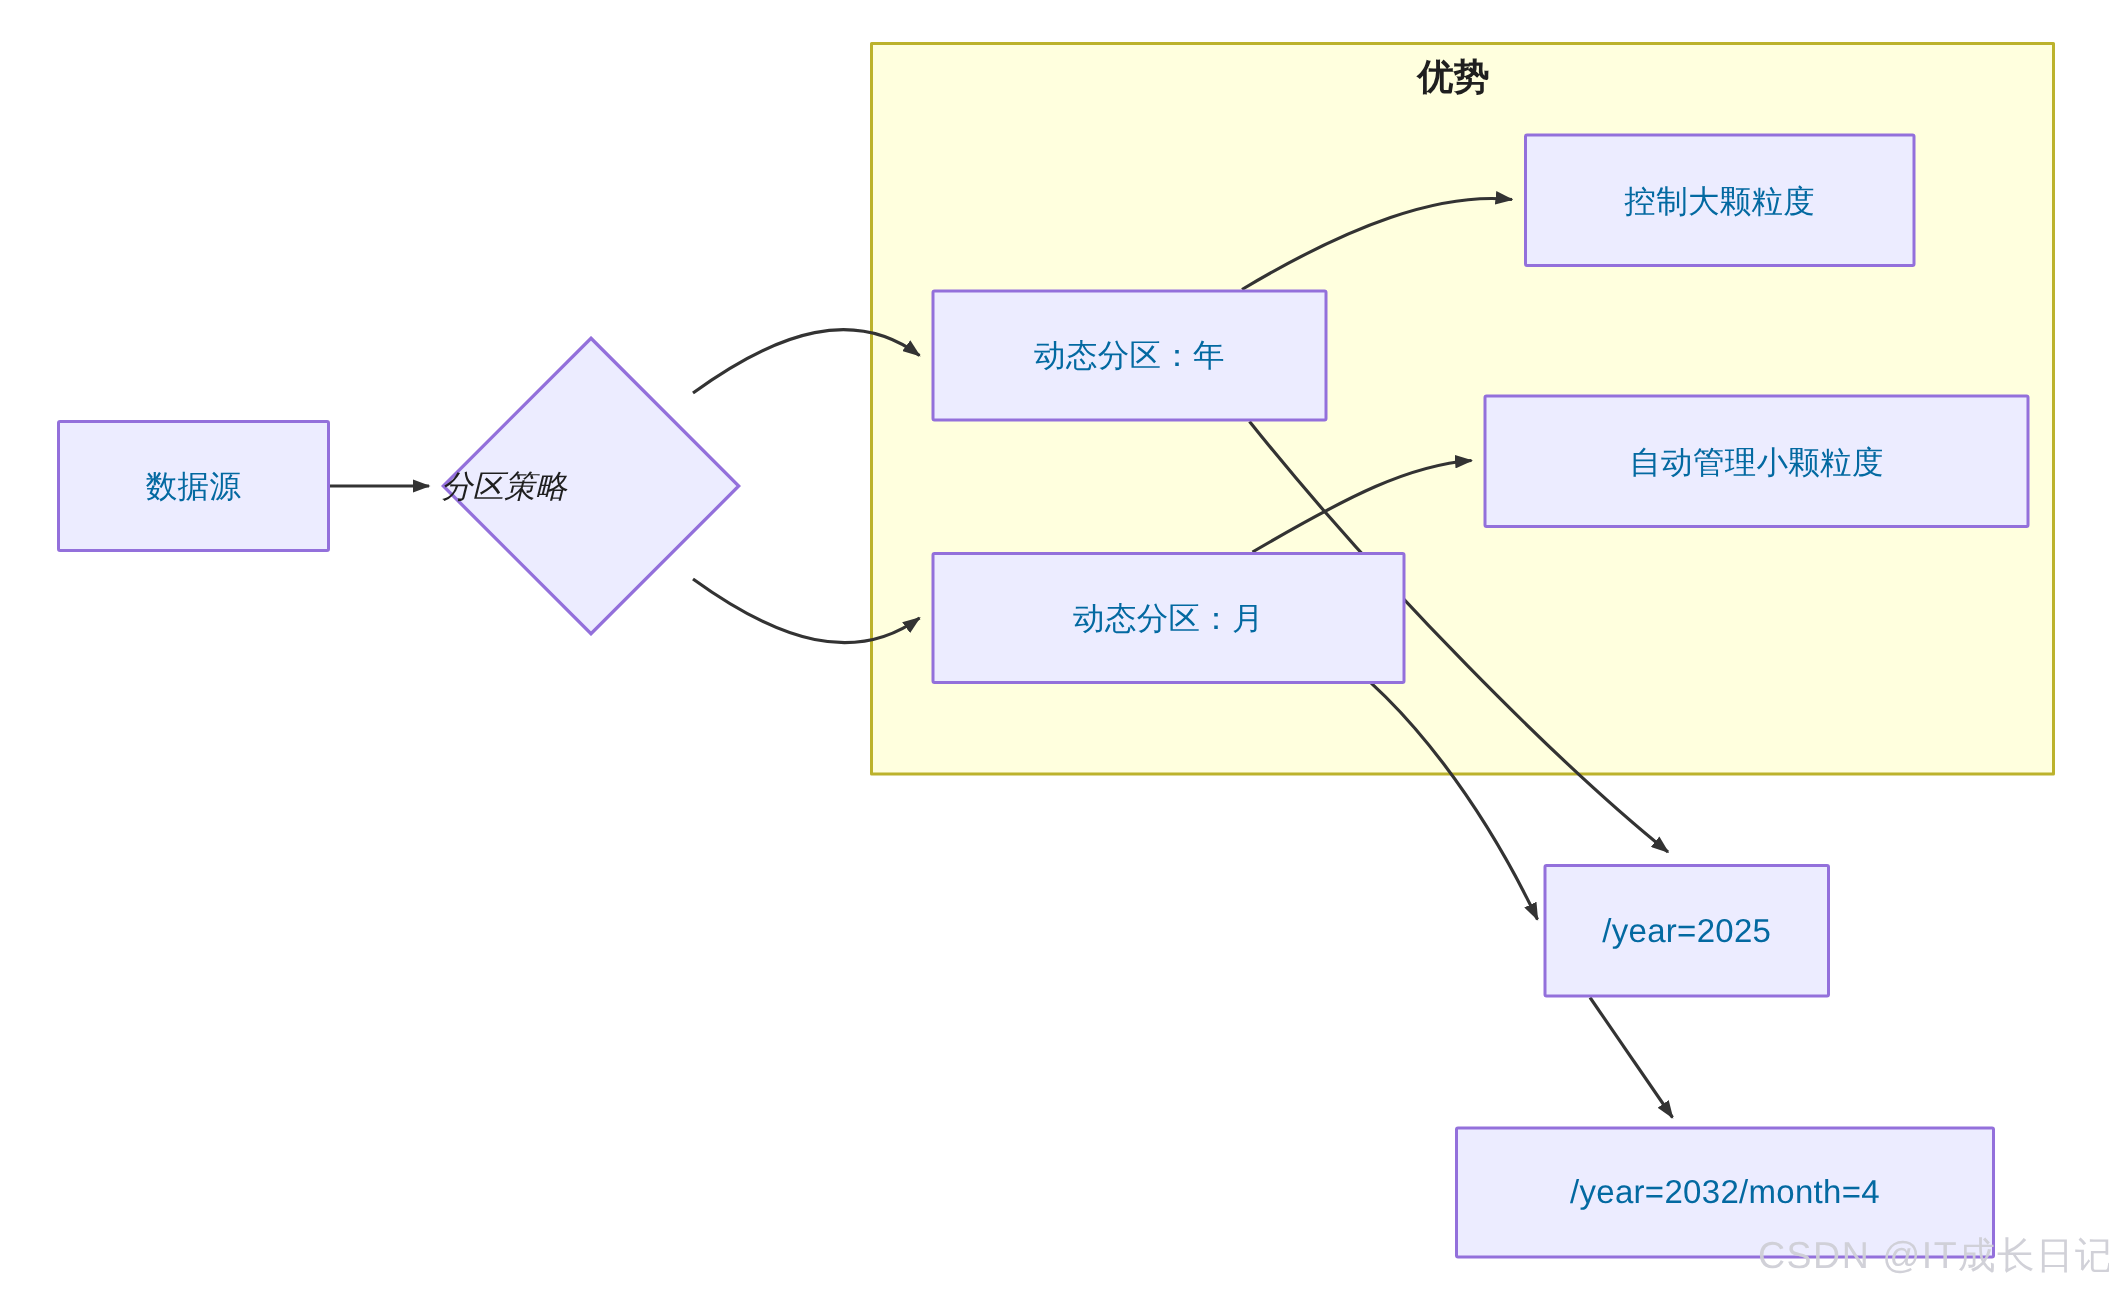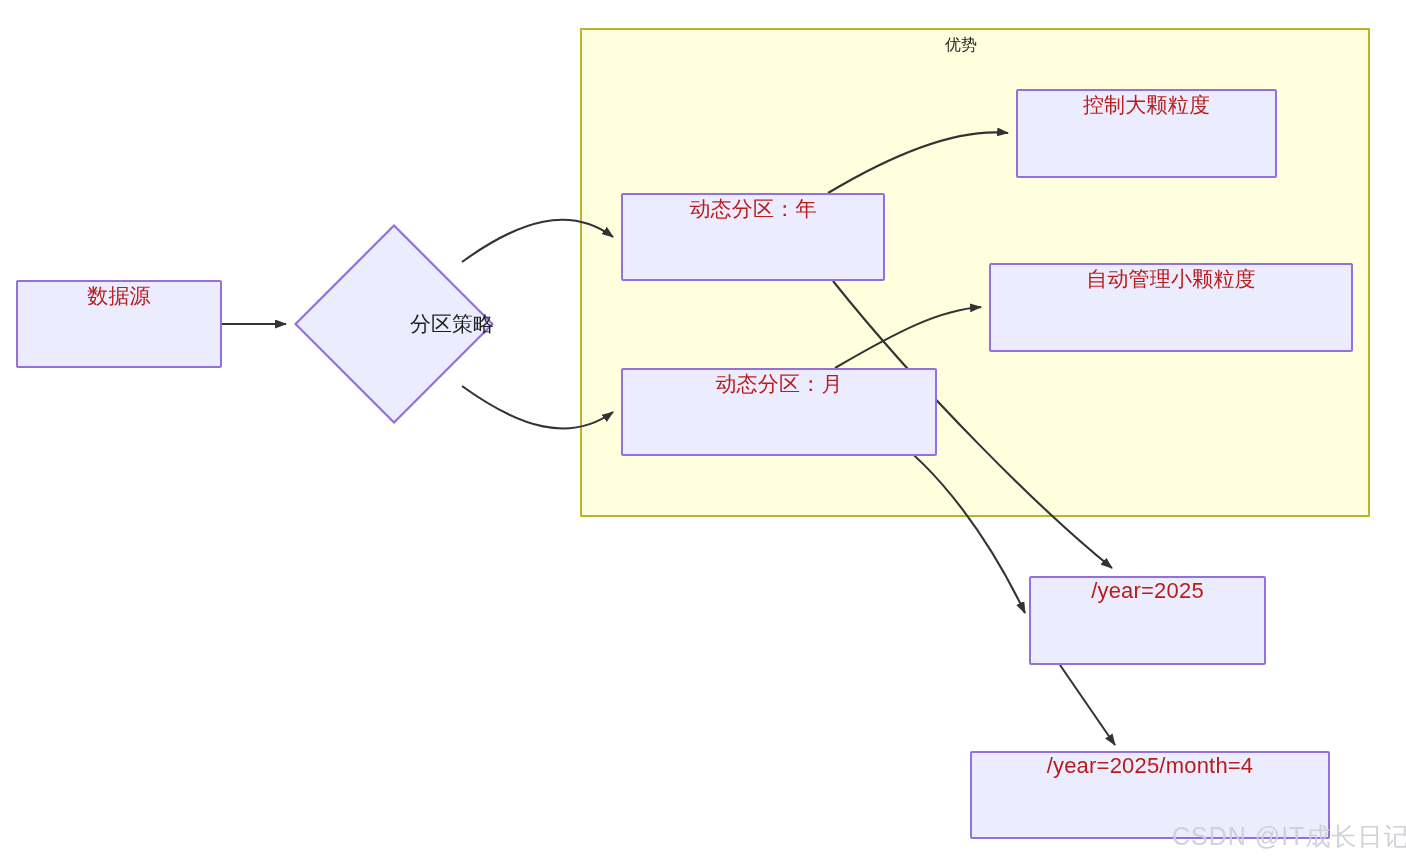--- a/index.html
+++ b/index.html
@@ -27,46 +27,48 @@
   }
   .subgraph {
     position: absolute;
     box-sizing: border-box;
     background: #ffffde;
     border: 2px solid #bcb22c;
     border-radius: 1px;
   }
   .subgraph-label {
     position: absolute;
-    font-size: 16px;
+    font-size: 24px;
     color: #1f1f1f;
     white-space: nowrap;
+    font-weight: bold;
   }
   .node {
     position: absolute;
     box-sizing: border-box;
     background: #ececff;
     border: 2px solid #f97316;
     border-radius: 2px;
     display: flex;
-    align-items: flex-start;
+    align-items: center;
     justify-content: center;
-    color: #b91c1c;
+    color: #0369a1;
     font-size: 21px;
     letter-spacing: 0.2px;
     white-space: nowrap;
   }
   .node.mono-ish {
     font-size: 22px;
   }
   .diamond-wrap {
     position: absolute;
     display: flex;
     align-items: center;
-    justify-content: flex-end;
+    justify-content: flex-start;
+    font-style: italic;
   }
   .diamond-shape {
     position: absolute;
     left: 0;
     top: 0;
     width: 100%;
     height: 100%;
   }
   .diamond-label {
     position: relative;
@@ -104,44 +106,44 @@
         <path d="M 462,386 C 520,428 570,443 613,412" marker-end="url(#arrowhead)" stroke="#333333"></path>
         <path d="M 828,193 C 900,150 960,128 1008,133" marker-end="url(#arrowhead)" stroke="#333333"></path>
         <path d="M 833,281 C 920,390 1040,510 1112,568" marker-end="url(#arrowhead)" stroke="#333333"></path>
         <path d="M 835,368 C 900,330 940,310 981,307" marker-end="url(#arrowhead)" stroke="#333333"></path>
         <path d="M 885,432 C 940,470 990,540 1025,613" marker-end="url(#arrowhead)" stroke="#333333"></path>
         <path d="M 1060,665 L 1115,745" marker-end="url(#arrowhead)" stroke="#333333"></path>
       </g>
   </svg>
 
   <div id="node-layer">
-      <div class="node" style="left: 16px; top: 280px; width: 206px; height: 88px; background: rgb(236, 236, 255); border-color: rgb(147, 112, 219);">
+      <div class="node" style="left: 38px; top: 280px; width: 182px; height: 88px; background: rgb(236, 236, 255); border-color: rgb(147, 112, 219);">
         <span>数据源</span>
       </div>
       <div class="diamond-wrap" style="left: 294px; top: 224px; width: 200px; height: 200px;">
         <svg class="diamond-shape" viewBox="0 0 200 200">
           <polygon points="100,1.5 198.5,100 100,198.5 1.5,100" fill="#ececff" stroke="#9370db" stroke-width="2.2"></polygon>
         </svg>
         <span class="diamond-label">分区策略</span>
       </div>
       <div class="node" style="left: 621px; top: 193px; width: 264px; height: 88px; background: rgb(236, 236, 255); border-color: rgb(147, 112, 219);">
         <span>动态分区：年</span>
       </div>
       <div class="node" style="left: 621px; top: 368px; width: 316px; height: 88px; background: rgb(236, 236, 255); border-color: rgb(147, 112, 219);">
         <span>动态分区：月</span>
       </div>
       <div class="node" style="left: 1016px; top: 89px; width: 261px; height: 89px; background: rgb(236, 236, 255); border-color: rgb(147, 112, 219);">
         <span>控制大颗粒度</span>
       </div>
       <div class="node" style="left: 989px; top: 263px; width: 364px; height: 89px; background: rgb(236, 236, 255); border-color: rgb(147, 112, 219);">
         <span>自动管理小颗粒度</span>
       </div>
-      <div class="node mono-ish" style="left: 1029px; top: 576px; width: 237px; height: 89px; background: rgb(236, 236, 255); border-color: rgb(147, 112, 219);">
+      <div class="node mono-ish" style="left: 1029px; top: 576px; width: 191px; height: 89px; background: rgb(236, 236, 255); border-color: rgb(147, 112, 219);">
         <span>/year=2025</span>
       </div>
       <div class="node mono-ish" style="left: 970px; top: 751px; width: 360px; height: 88px; background: rgb(236, 236, 255); border-color: rgb(147, 112, 219);">
-        <span>/year=2025/month=4</span>
+        <span>/year=2032/month=4</span>
       </div>
     </div>
 
   <div class="watermark" id="watermark" style="left: 1172px; top: 820px;">CSDN @IT成长日记</div>
 
 </div>
 
 </body></html>

